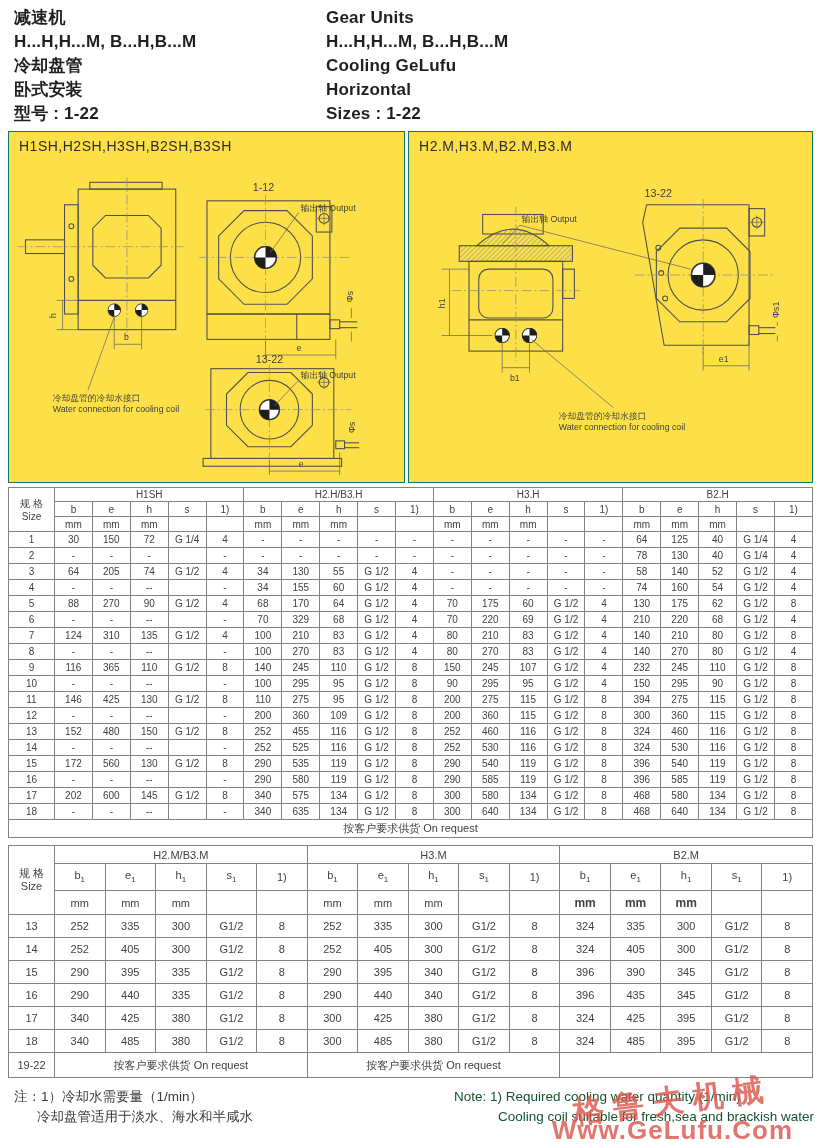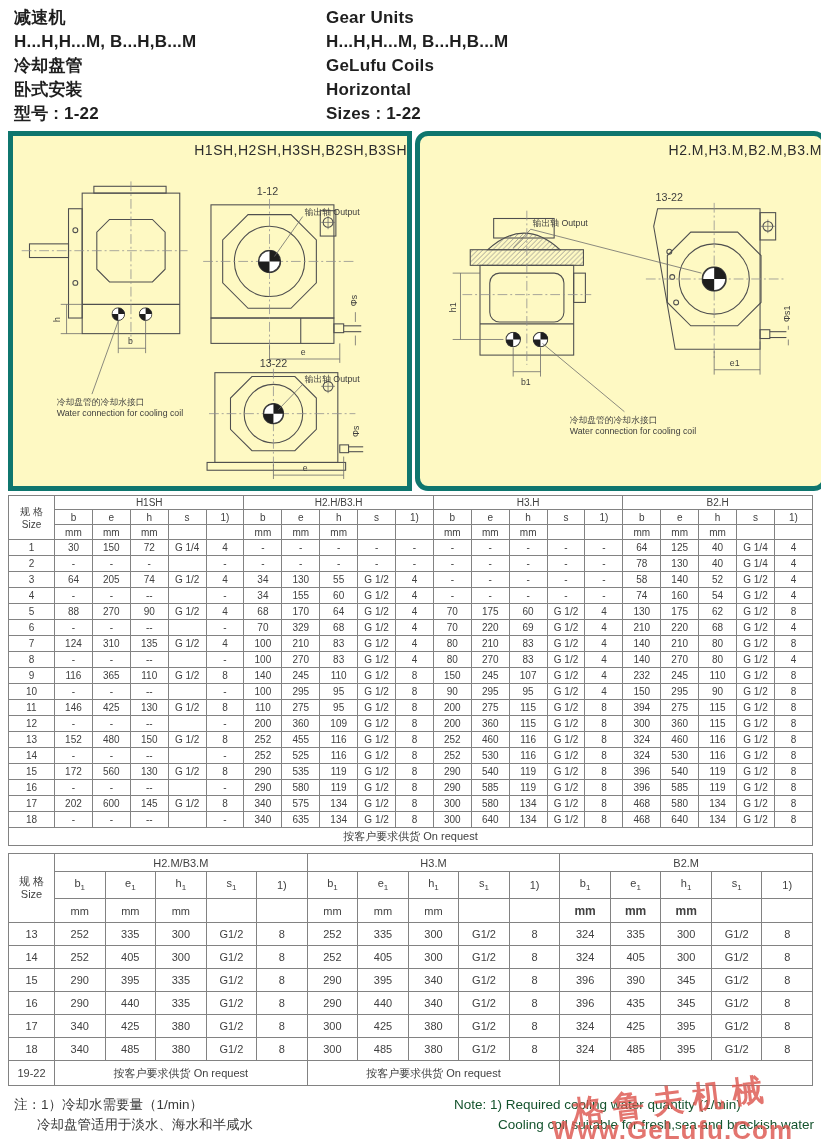--- a/index.html
+++ b/index.html
@@ -6,23 +6,23 @@
   body{font-family:"Liberation Sans","DejaVu Sans",sans-serif;color:#3c3c3c;}
   .page{position:relative;width:821px;height:1146px;background:#fff;overflow:hidden;}
 
   
   .hdr{display:flex;padding:6px 0 0 14px;}
   .hdr-block{width:312px;}
   .hdr-block div{font-size:17px;font-weight:bold;line-height:24px;color:#1f1f1f;letter-spacing:.2px;}
 
   
   .panels{display:flex;gap:3px;margin:5px 8px 0 8px;}
-  .panel{border:5px solid #0f766e;background:#fef9c3;text-align:right;}
+  .panel{border:1px solid #0f766e;background:#fde047;}
   .panel.left{width:396px;height:350px;}
-  .panel.right{width:404px;height:350px;border-radius:13px;}
+  .panel.right{width:404px;height:350px;}
   .panel-title{font-size:14px;color:#2c2c2c;padding:6px 0 0 10px;letter-spacing:.5px;white-space:nowrap;}
   .diag{display:block;margin-top:0;}
   .ln{fill:none;stroke:#4f4f4f;stroke-width:1.1;}
   .cl{fill:none;stroke:#8f8f8f;stroke-width:.8;stroke-dasharray:10 3 2 3;}
   .dim{fill:none;stroke:#6a6a6a;stroke-width:.8;}
   .stx{font-size:9px;fill:#3d3d3d;}
   .stx2{font-size:11px;fill:#3d3d3d;}
 
   
   .dimtable{border-collapse:collapse;table-layout:fixed;width:805px;margin:4px auto 0 auto;background:#fff;}
@@ -65,21 +65,21 @@
     <div class="hdr-block">
       <div>减速机</div>
       <div>H...H,H...M,  B...H,B...M</div>
       <div>冷却盘管</div>
       <div>卧式安装</div>
       <div>型号 : 1-22</div>
     </div>
     <div class="hdr-block">
       <div>Gear Units</div>
       <div>H...H,H...M,  B...H,B...M</div>
-      <div>GeLufu Coils</div>
+      <div>Cooling GeLufu</div>
       <div>Horizontal</div>
       <div>Sizes : 1-22</div>
     </div>
   </div>
 
   <div class="panels">
 
     <div class="panel left">
       <div class="panel-title">H1SH,H2SH,H3SH,B2SH,B3SH</div>
       <svg class="diag" viewBox="0 0 394 330" width="394" height="322">

